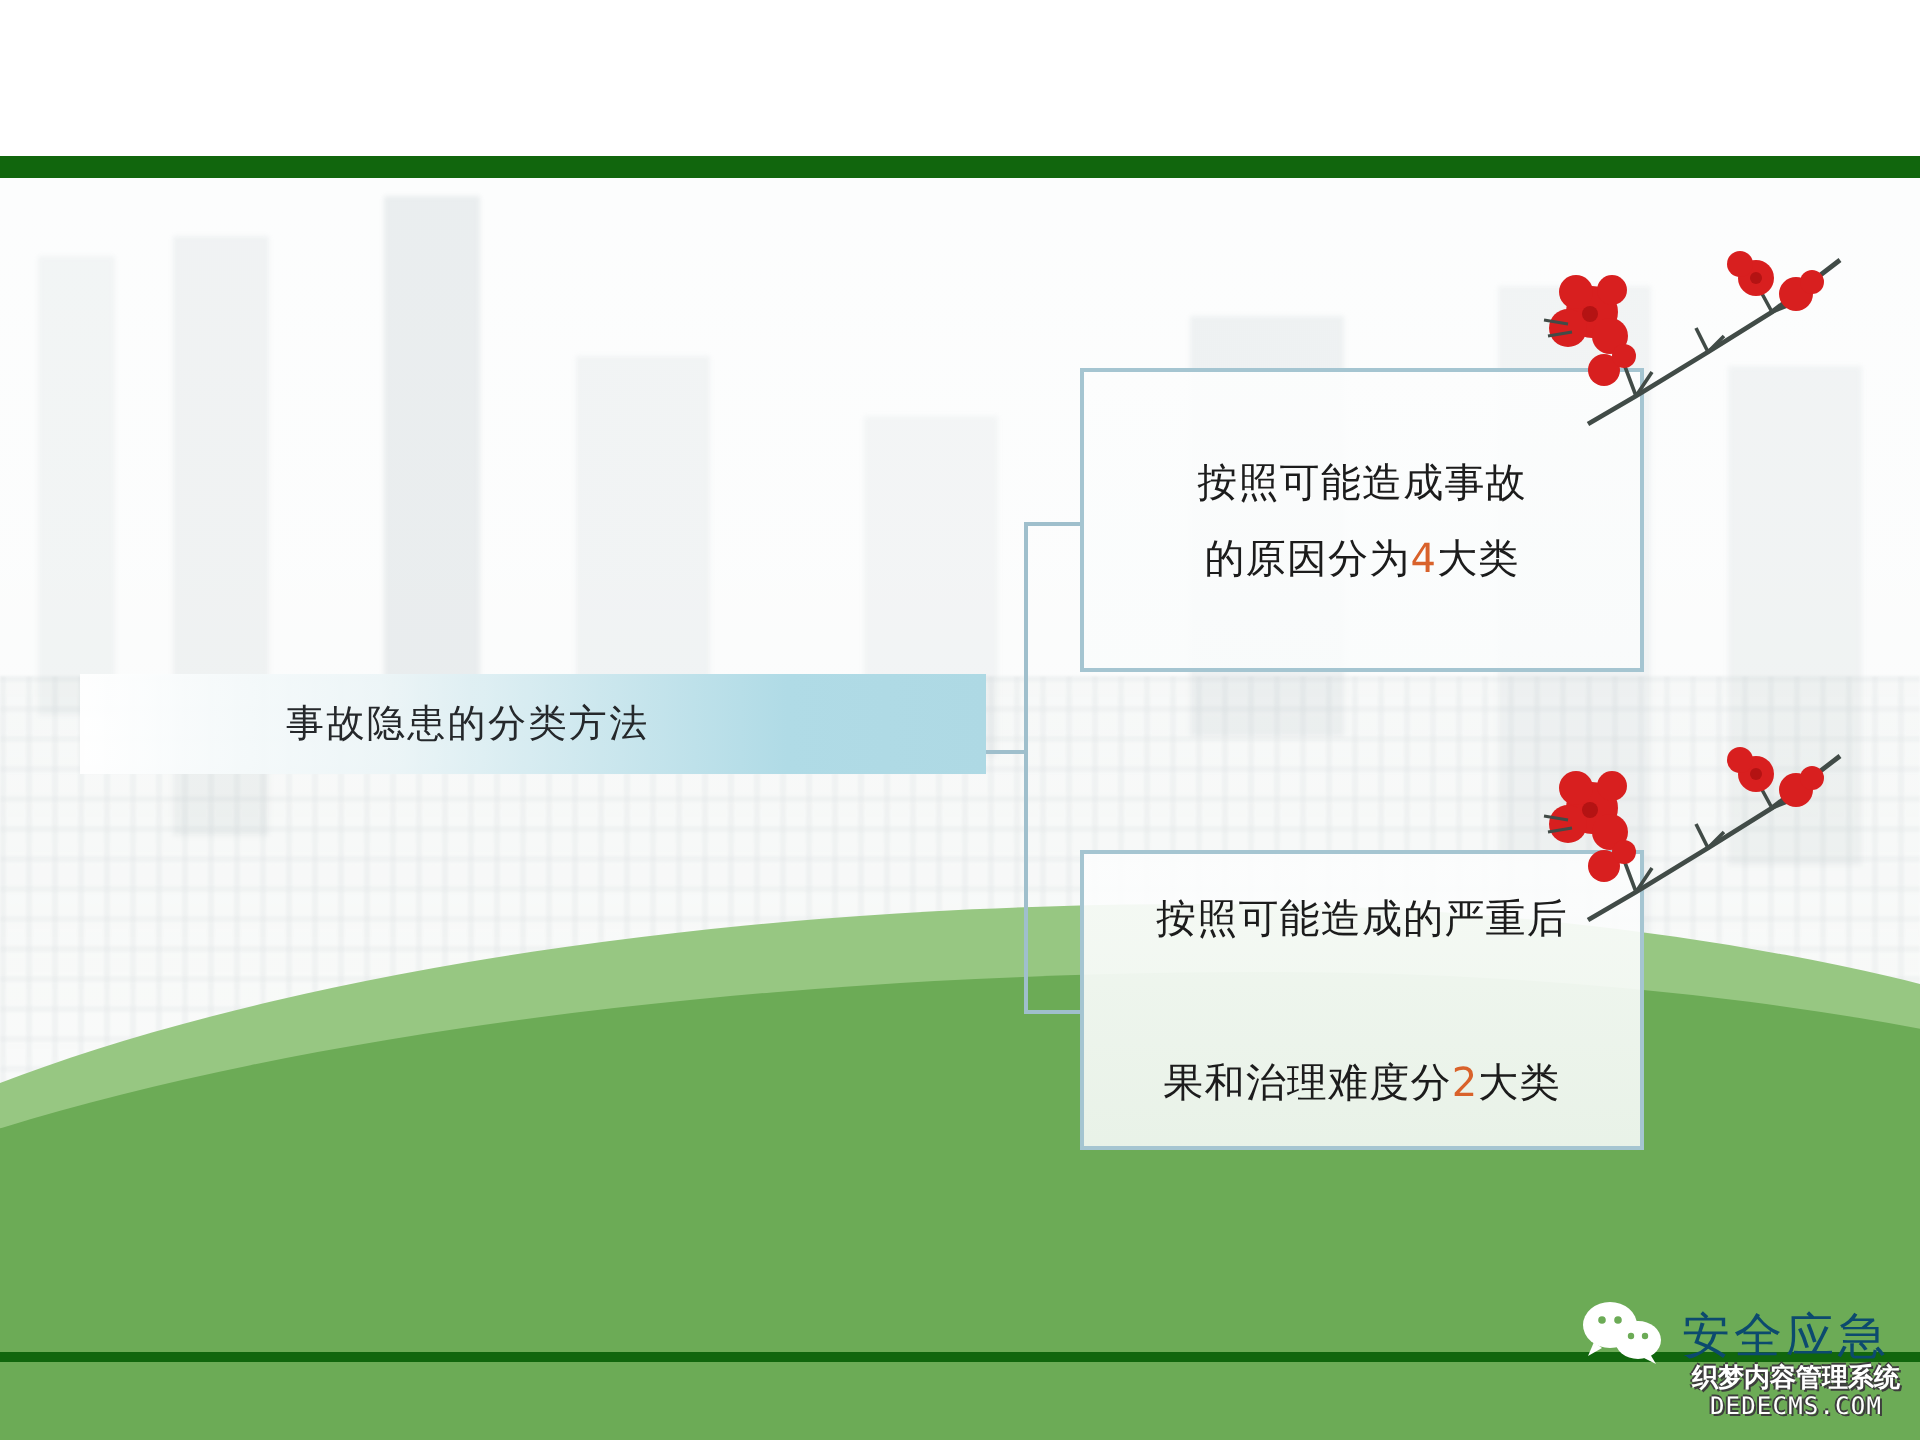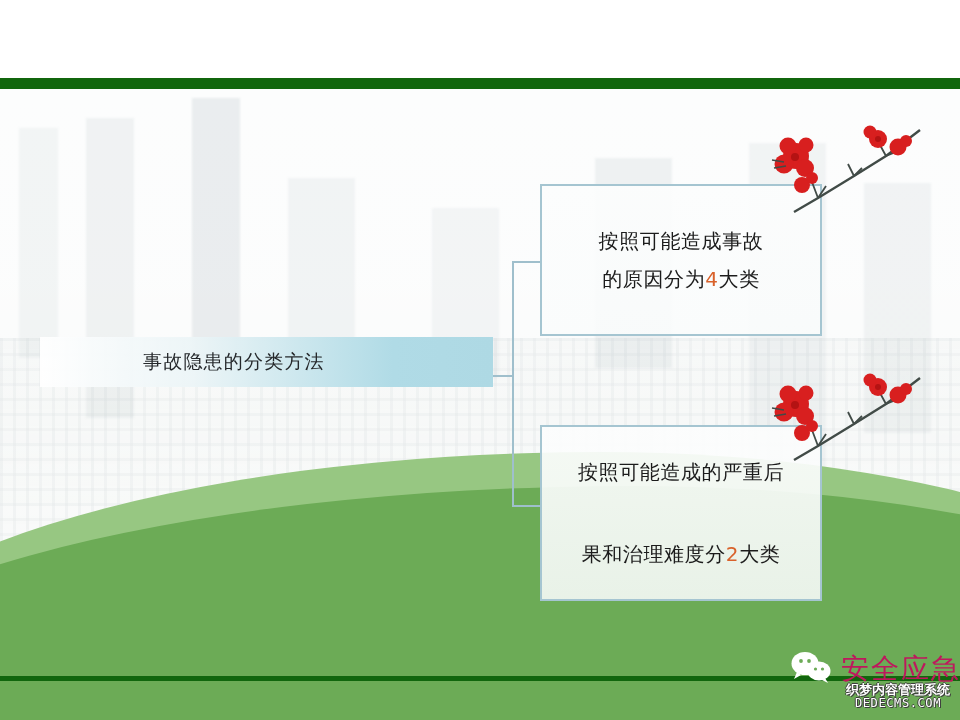--- a/index.html
+++ b/index.html
@@ -117,21 +117,21 @@
     box-sizing: border-box;
     border: 2px solid #a5c5d1;
     background: linear-gradient(to bottom, rgba(252,253,253,0.93), rgba(250,252,252,0.88));
     display: flex;
     flex-direction: column;
     align-items: center;
     justify-content: center;
     text-align: center;
   }
   .cbox-top    { left: 540px; top: 184px; width: 282px; height: 152px; }
-  .cbox-bottom { left: 540px; top: 425px; width: 282px; height: 176px; gap: 44px; }
+  .cbox-bottom { left: 540px; top: 425px; width: 282px; height: 150px; gap: 44px; }
   .cbox-line {
     font-size: 20px;
     color: #1c1c1c;
     line-height: 1.0;
     letter-spacing: 0.6px;
     white-space: nowrap;
     margin: 9px 0;
   }
   .num { color: #d9622b; }
 
@@ -142,22 +142,22 @@
 
   
   .wechat-block {
     position: absolute;
     left: 790px; top: 650px;
     display: flex;
     align-items: center;
     gap: 9px;
   }
   .wechat-text {
-    font-size: 28px;
-    color: #be185d;
+    font-size: 24px;
+    color: #0c4a6e;
     letter-spacing: 2px;
     white-space: nowrap;
   }
 
   
   .watermark {
     position: absolute;
     left: 846px; top: 683px;
     text-align: center;
     line-height: 1.08;

